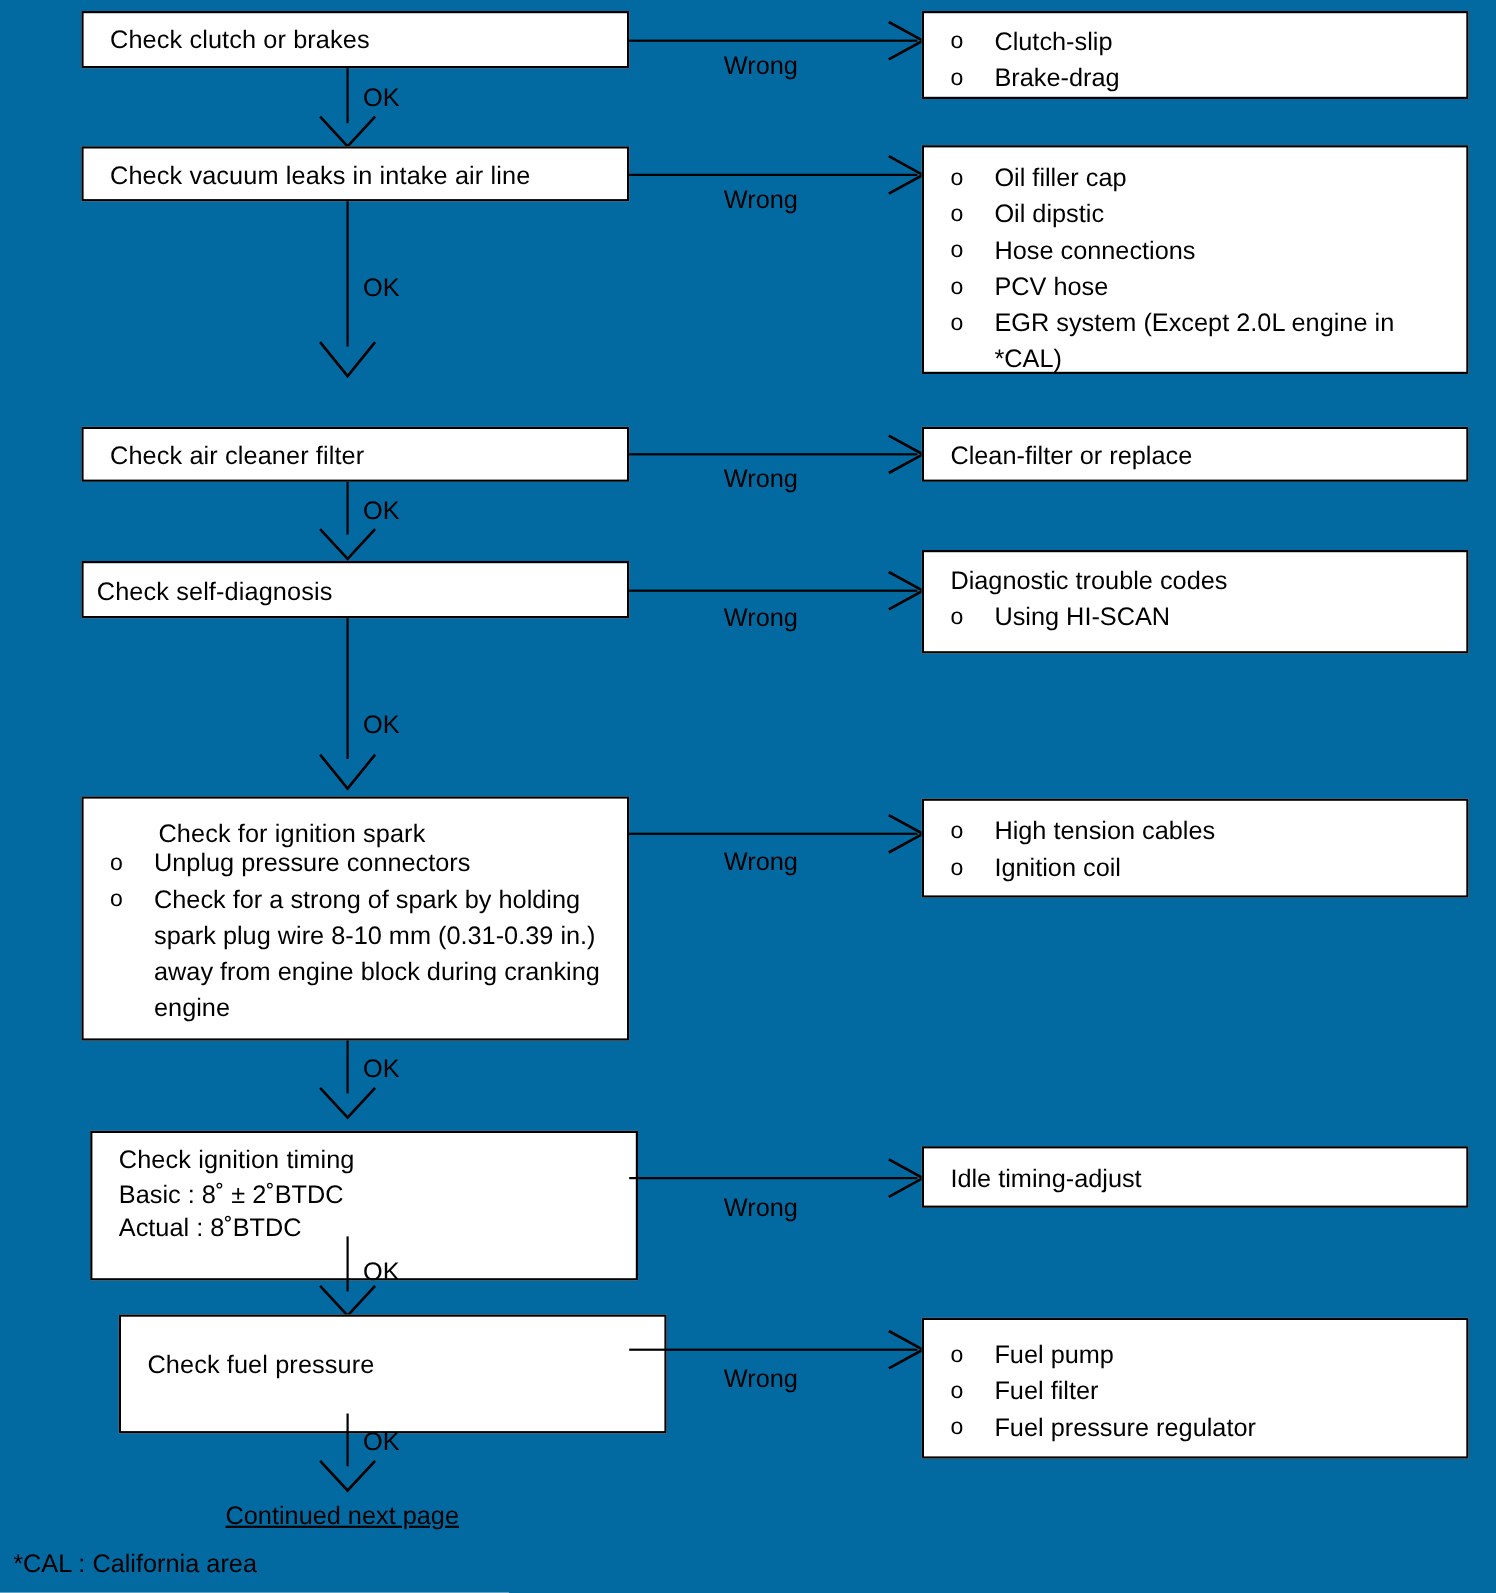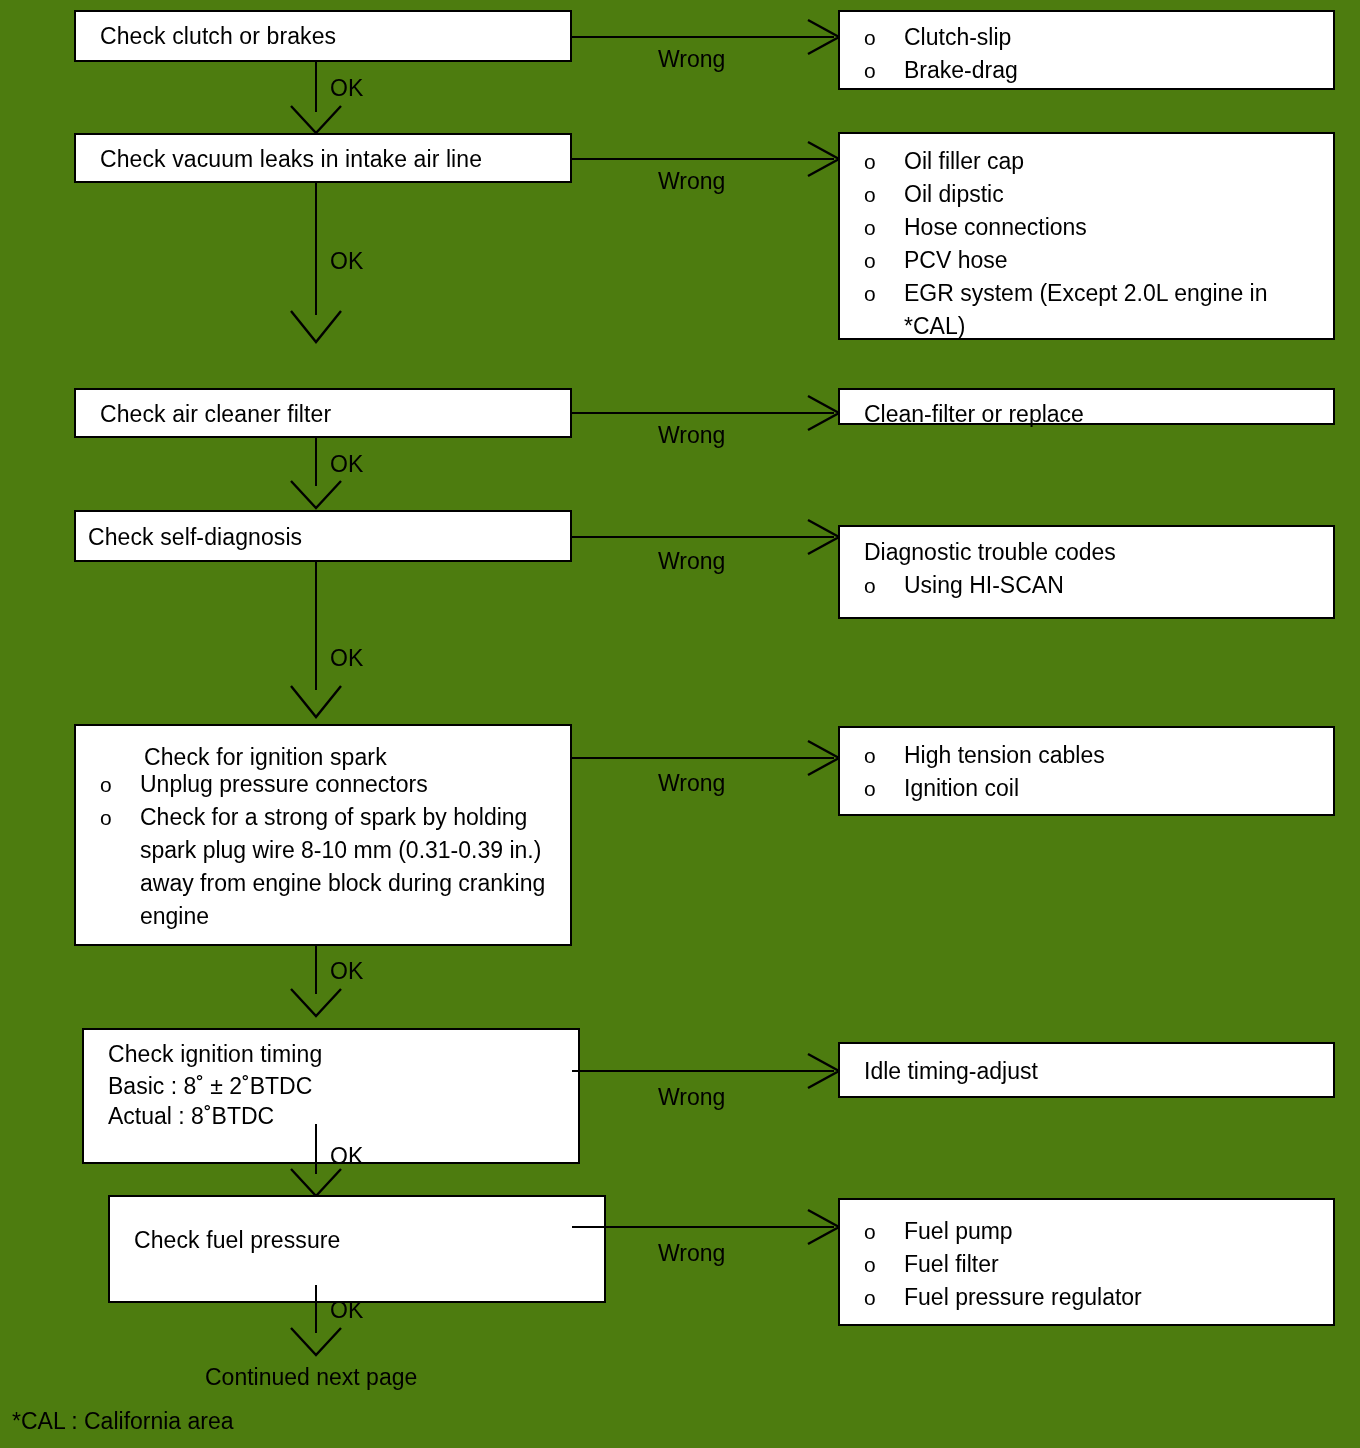--- a/index.html
+++ b/index.html
@@ -8,21 +8,21 @@
     background: #ffffff;
   }
   body {
     font-family: "Liberation Sans", sans-serif;
     color: #000000;
   }
   #page {
     position: relative;
     width: 1360px;
     height: 1448px;
-    background: #4d7c0f;
+    background: #0369a1;
     overflow: hidden;
   }
   .box {
     position: absolute;
     border: 2px solid #000000;
     background: #ffffff;
     box-sizing: border-box;
   }
   .box-text {
     position: absolute;
@@ -80,20 +80,21 @@
   }
   .footnote {
     position: absolute;
     font-size: 23px;
     white-space: pre;
   }
   .cont-label {
     position: absolute;
     font-size: 23px;
     white-space: pre;
+    text-decoration: underline;
   }
 </style>
 </head>
 <body>
 
 <div id="page">
 
   <div class="box" style="left:74px; top:10px; width:498px; height:52px;">
     <div class="box-text" style="left:24px; top:9px;">Check clutch or brakes</div>
   </div>
@@ -146,41 +147,41 @@
   <div class="box" style="left:74px; top:388px; width:498px; height:50px;">
     <div class="box-text" style="left:24px; top:9px;">Check air cleaner filter</div>
   </div>
 
   <div class="hline" style="left:572px; top:412px; width:262px;"></div>
   <svg class="arrow-svg" style="left:806px; top:392px;" width="40" height="42" viewBox="0 0 40 42">
     <path d="M2 4 L33 21 L2 38" fill="none" stroke="#000" stroke-width="2.4"></path>
   </svg>
   <div class="label" style="left:658px; top:422px;">Wrong</div>
 
-  <div class="box" style="left:838px; top:388px; width:497px; height:37px;">
+  <div class="box" style="left:838px; top:388px; width:497px; height:50px;">
     <div class="plain-line" style="left:24px; top:8px;">Clean-filter or replace</div>
   </div>
 
   <div class="vline" style="left:315px; top:438px; height:48px;"></div>
   <svg class="arrow-svg" style="left:288px; top:479px;" width="56" height="32" viewBox="0 0 56 32">
     <path d="M3 2 L28 29 L53 2" fill="none" stroke="#000" stroke-width="2.4"></path>
   </svg>
   <div class="label" style="left:330px; top:451px;">OK</div>
 
   <div class="box" style="left:74px; top:510px; width:498px; height:52px;">
     <div class="box-text" style="left:12px; top:10px;">Check self-diagnosis</div>
   </div>
 
   <div class="hline" style="left:572px; top:536px; width:262px;"></div>
   <svg class="arrow-svg" style="left:806px; top:516px;" width="40" height="42" viewBox="0 0 40 42">
     <path d="M2 4 L33 21 L2 38" fill="none" stroke="#000" stroke-width="2.4"></path>
   </svg>
   <div class="label" style="left:658px; top:548px;">Wrong</div>
 
-  <div class="box" style="left:838px; top:525px; width:497px; height:94px;">
+  <div class="box" style="left:838px; top:500px; width:497px; height:94px;">
     <div class="plain-line" style="left:24px; top:9px;">Diagnostic trouble codes</div>
     <ul class="blist" style="left:24px; top:42px;">
       <li><span class="bul">o</span><span>Using HI-SCAN</span></li>
     </ul>
   </div>
 
   <div class="vline" style="left:315px; top:562px; height:128px;"></div>
   <svg class="arrow-svg" style="left:288px; top:684px;" width="56" height="36" viewBox="0 0 56 36">
     <path d="M3 2 L28 33 L53 2" fill="none" stroke="#000" stroke-width="2.4"></path>
   </svg>

